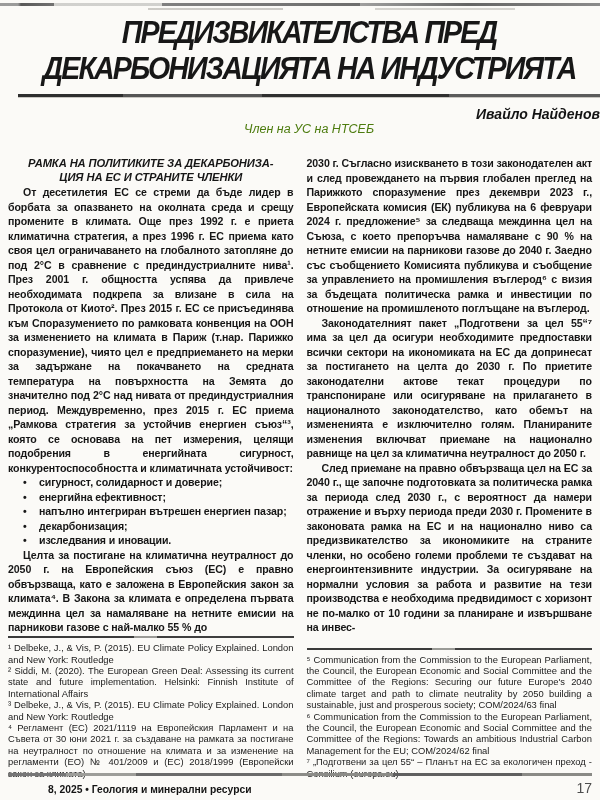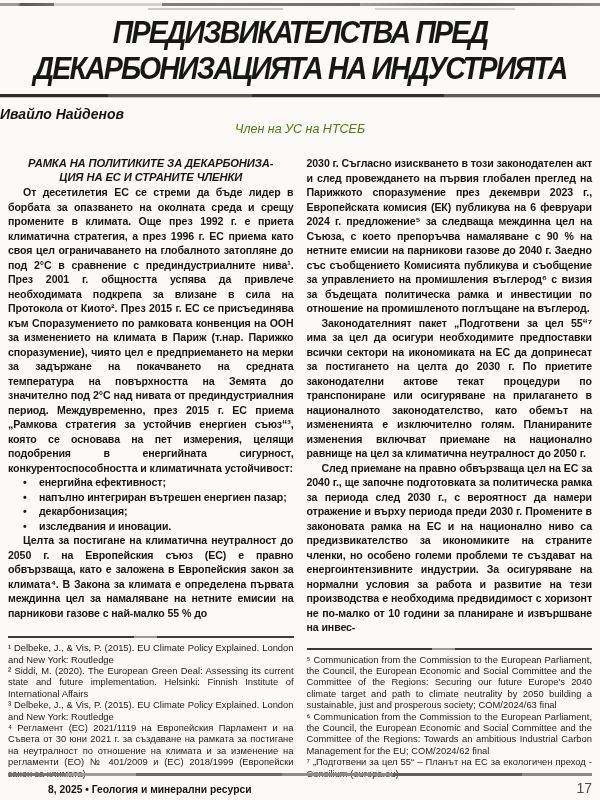--- a/index.html
+++ b/index.html
@@ -19,42 +19,42 @@
     background: linear-gradient(90deg,
       #8a8a8a 0%, #8a8a8a 3%, #3c3c3c 3.5%, #5a5a5a 9%, #c9c9c6 9%, #c9c9c6 27%,
       #6a6a6a 27%, #555 60%, #8f8f8f 60%, #4a4a4a 78%, #777 100%);
     opacity: .85;
   }
   .scan-noise2 {
     position: absolute; top: 8px; left: 40px; right: 20px; height: 2px;
     background: linear-gradient(90deg, transparent 0 20%, #b9b7b2 20% 45%, transparent 45% 62%, #c4c2bd 62% 88%, transparent 88%);
     opacity: .7;
   }
-  .masthead { padding-top: 15px; }
+  .masthead { padding-top: 15px; padding-left: 18px; }
   .title {
     text-align: center;
     font-style: italic;
     font-weight: bold;
     font-size: 31px;
     line-height: 36px;
     letter-spacing: -2px;
     color: #171717;
     transform: scaleX(.92);
     transform-origin: 50% 0;
     white-space: nowrap;
   }
   .title-rule {
     margin-top: 7px;
     height: 3px;
     background: linear-gradient(90deg, #2e2e2e 0 18%, #555 18% 42%, #303030 42% 74%, #5b5b5b 74% 100%);
     box-shadow: 0 1px 0 #c9c7c2;
   }
   .author {
     margin-top: 9px;
-    text-align: left;
+    text-align: right;
     font-style: italic;
     font-weight: bold;
     font-size: 14px;
     line-height: 16px;
   }
   .author-role {
     text-align: center;
     font-style: italic;
     font-size: 12.5px;
     line-height: 15px;
@@ -148,20 +148,21 @@
     <div class="author-role">Член на УС на НТСЕБ</div>
   </div>
 
   <div class="columns">
 
     <div class="col">
       <div class="section-heading">РАМКА НА ПОЛИТИКИТЕ ЗА ДЕКАРБОНИЗА-
 ЦИЯ НА ЕС И СТРАНИТЕ ЧЛЕНКИ</div>
       <div class="para">От десетилетия ЕС се стреми да бъде лидер в борбата за опазването на околната среда и срещу промените в климата. Още през 1992 г. е приета климатична стратегия, а през 1996 г. ЕС приема като своя цел ограничаването на глобалното затопляне до под 2°С в сравнение с прединдустриалните нива¹. През 2001 г. общността успява да привлече необходимата подкрепа за влизане в сила на Протокола от Киото². През 2015 г. ЕС се присъединява към Споразумението по рамковата конвенция на ООН за изменението на климата в Париж (т.нар. Парижко споразумение), чиято цел е предприемането на мерки за задържане на покачването на средната температура на повърхността на Земята до значително под 2°С над нивата от прединдустриалния период. Междувременно, през 2015 г. ЕС приема „Рамкова стратегия за устойчив енергиен съюз“³, която се основава на пет измерения, целящи подобрения в енергийната сигурност, конкурентоспособността и климатичната устойчивост:</div>
       <div class="bullet-list">
+        <div class="bullet-item"><span class="bullet-marker">•</span><span>сигурност, солидарност и доверие;</span></div>
         <div class="bullet-item"><span class="bullet-marker">•</span><span>енергийна ефективност;</span></div>
         <div class="bullet-item"><span class="bullet-marker">•</span><span>напълно интегриран вътрешен енергиен пазар;</span></div>
         <div class="bullet-item"><span class="bullet-marker">•</span><span>декарбонизация;</span></div>
         <div class="bullet-item"><span class="bullet-marker">•</span><span>изследвания и иновации.</span></div>
       </div>
       <div class="para">Целта за постигане на климатична неутралност до 2050 г. на Европейския съюз (ЕС) е правно обвързваща, като е заложена в Европейския закон за климата⁴. В Закона за климата е определена първата междинна цел за намаляване на нетните емисии на парникови газове с най-малко 55 % до</div>
       <div class="footnotes">
         <div class="fn-rule"></div>
         <div class="footnote">¹ Delbeke, J., &amp; Vis, P. (2015). EU Climate Policy Explained. London and New York: Routledge</div>
         <div class="footnote">² Siddi, M. (2020). The European Green Deal: Assessing its current state and future implementation. Helsinki: Finnish Institute of International Affairs</div>

